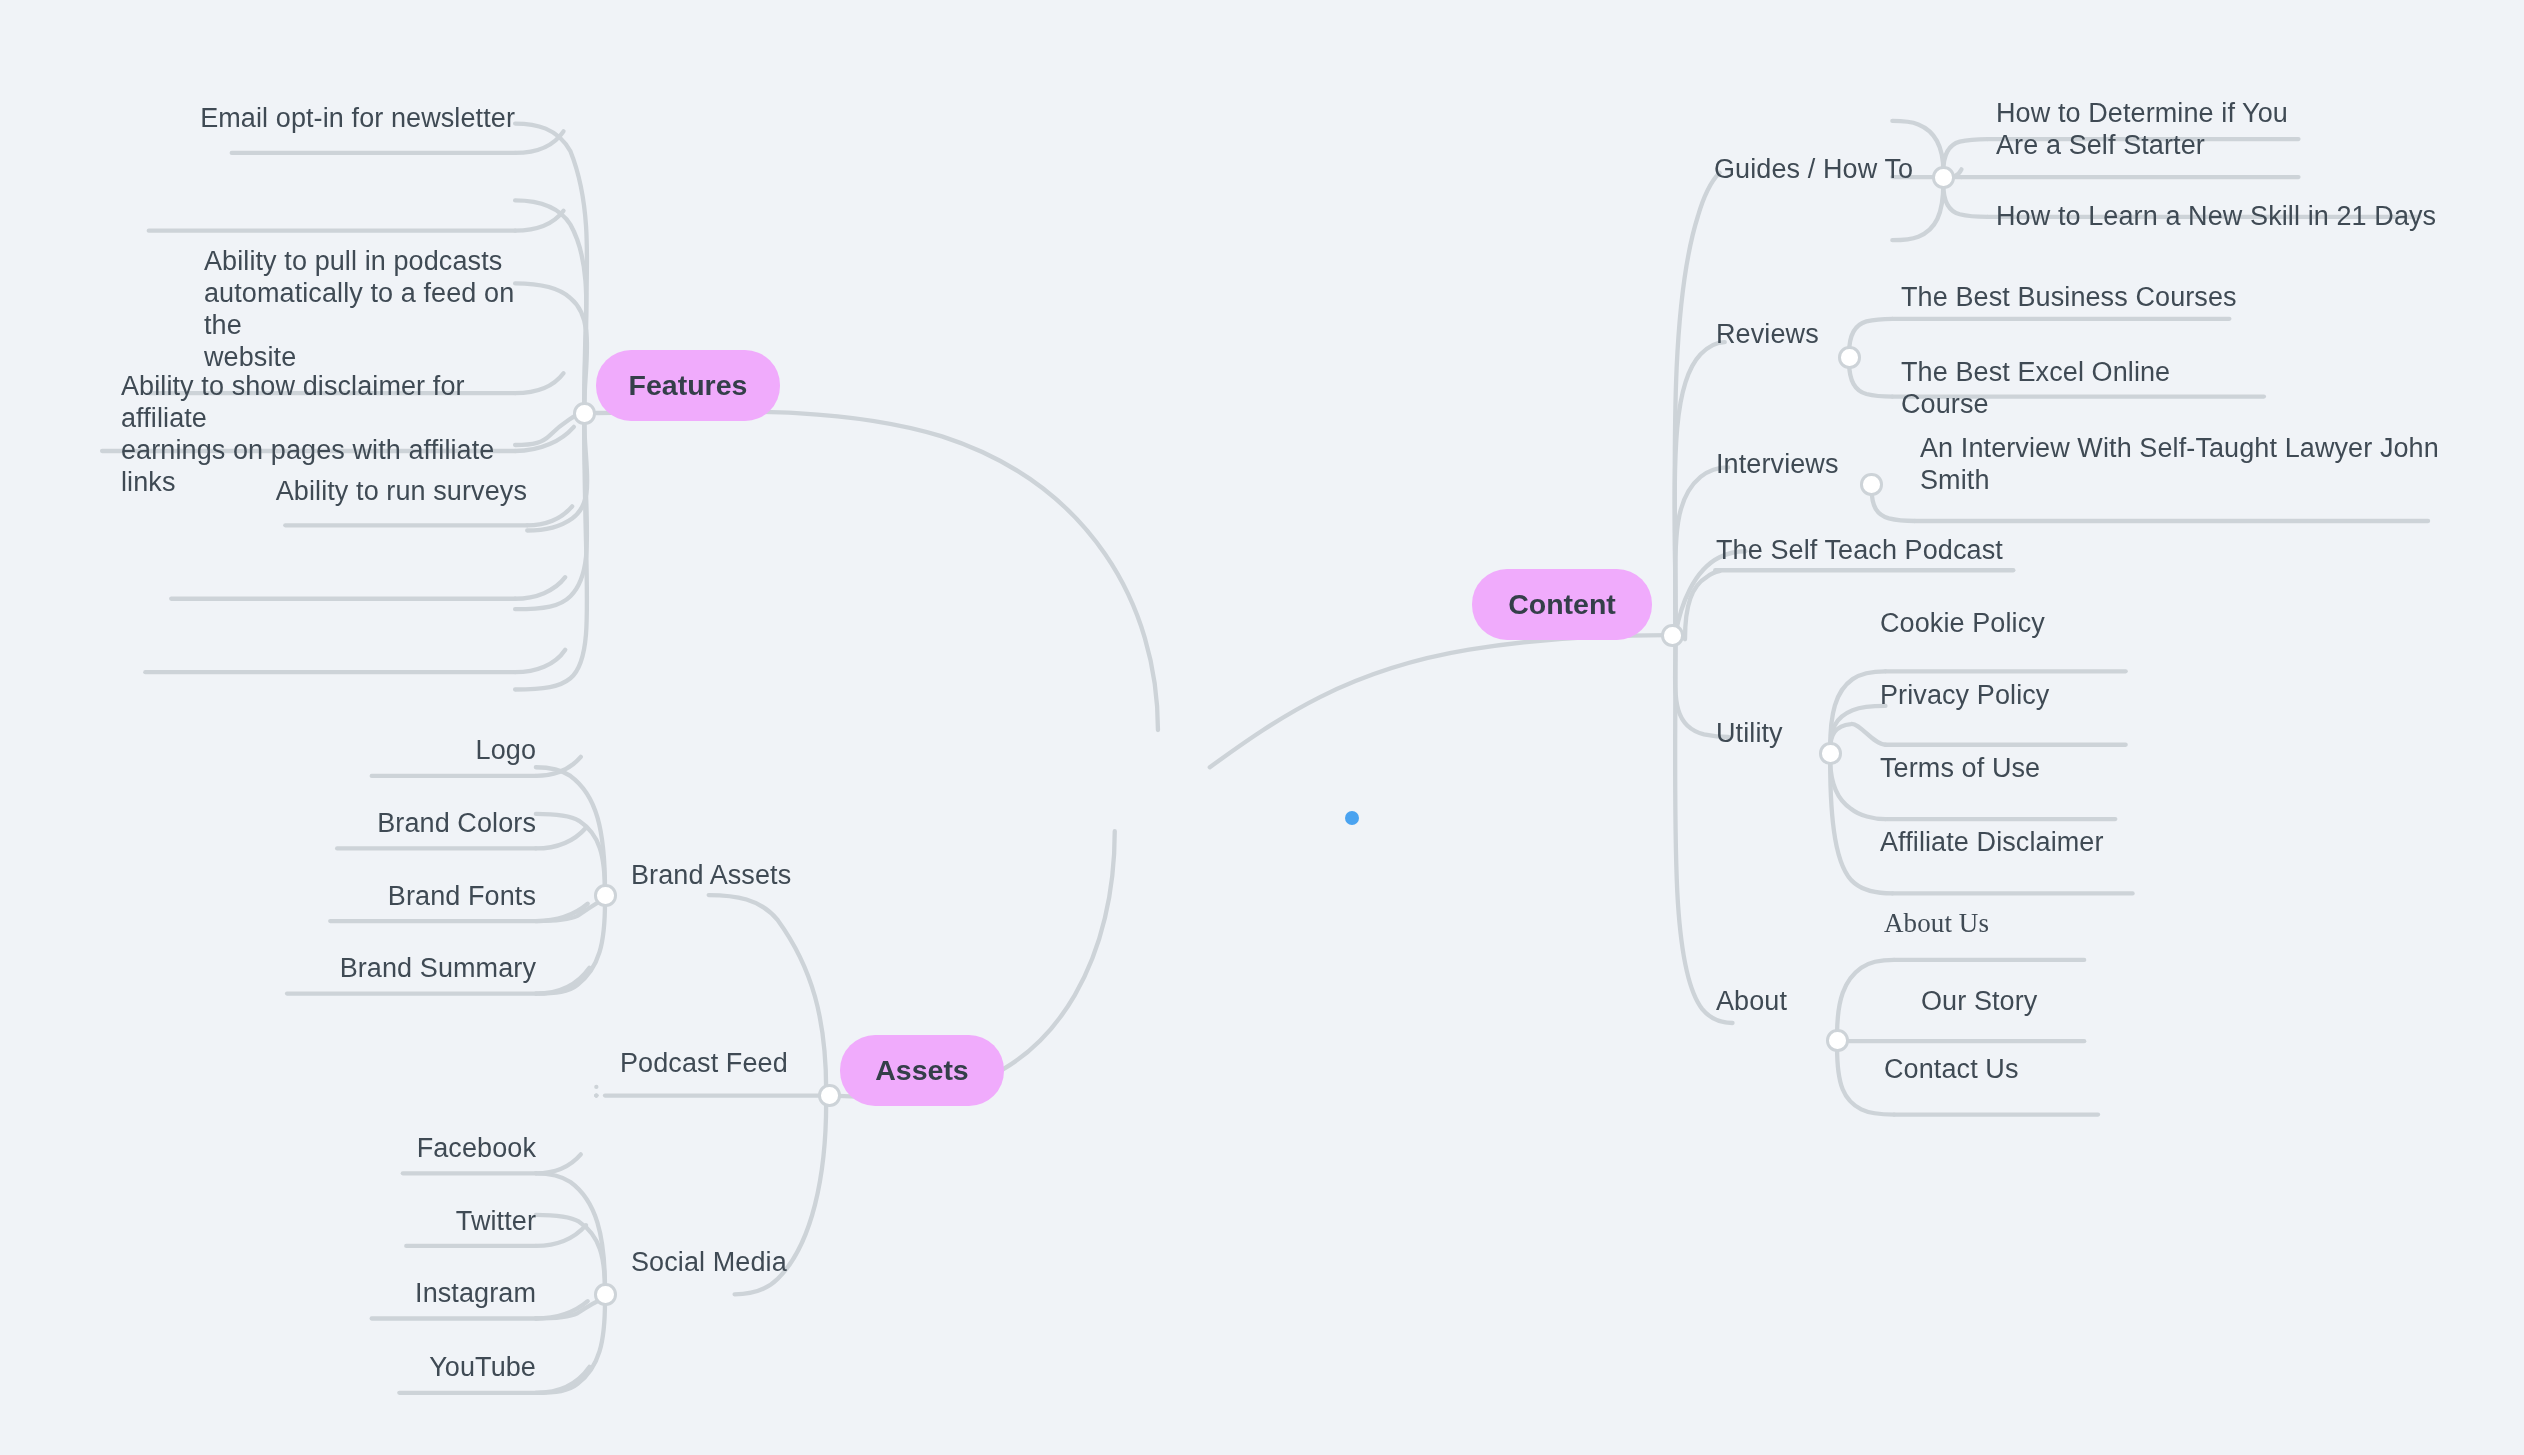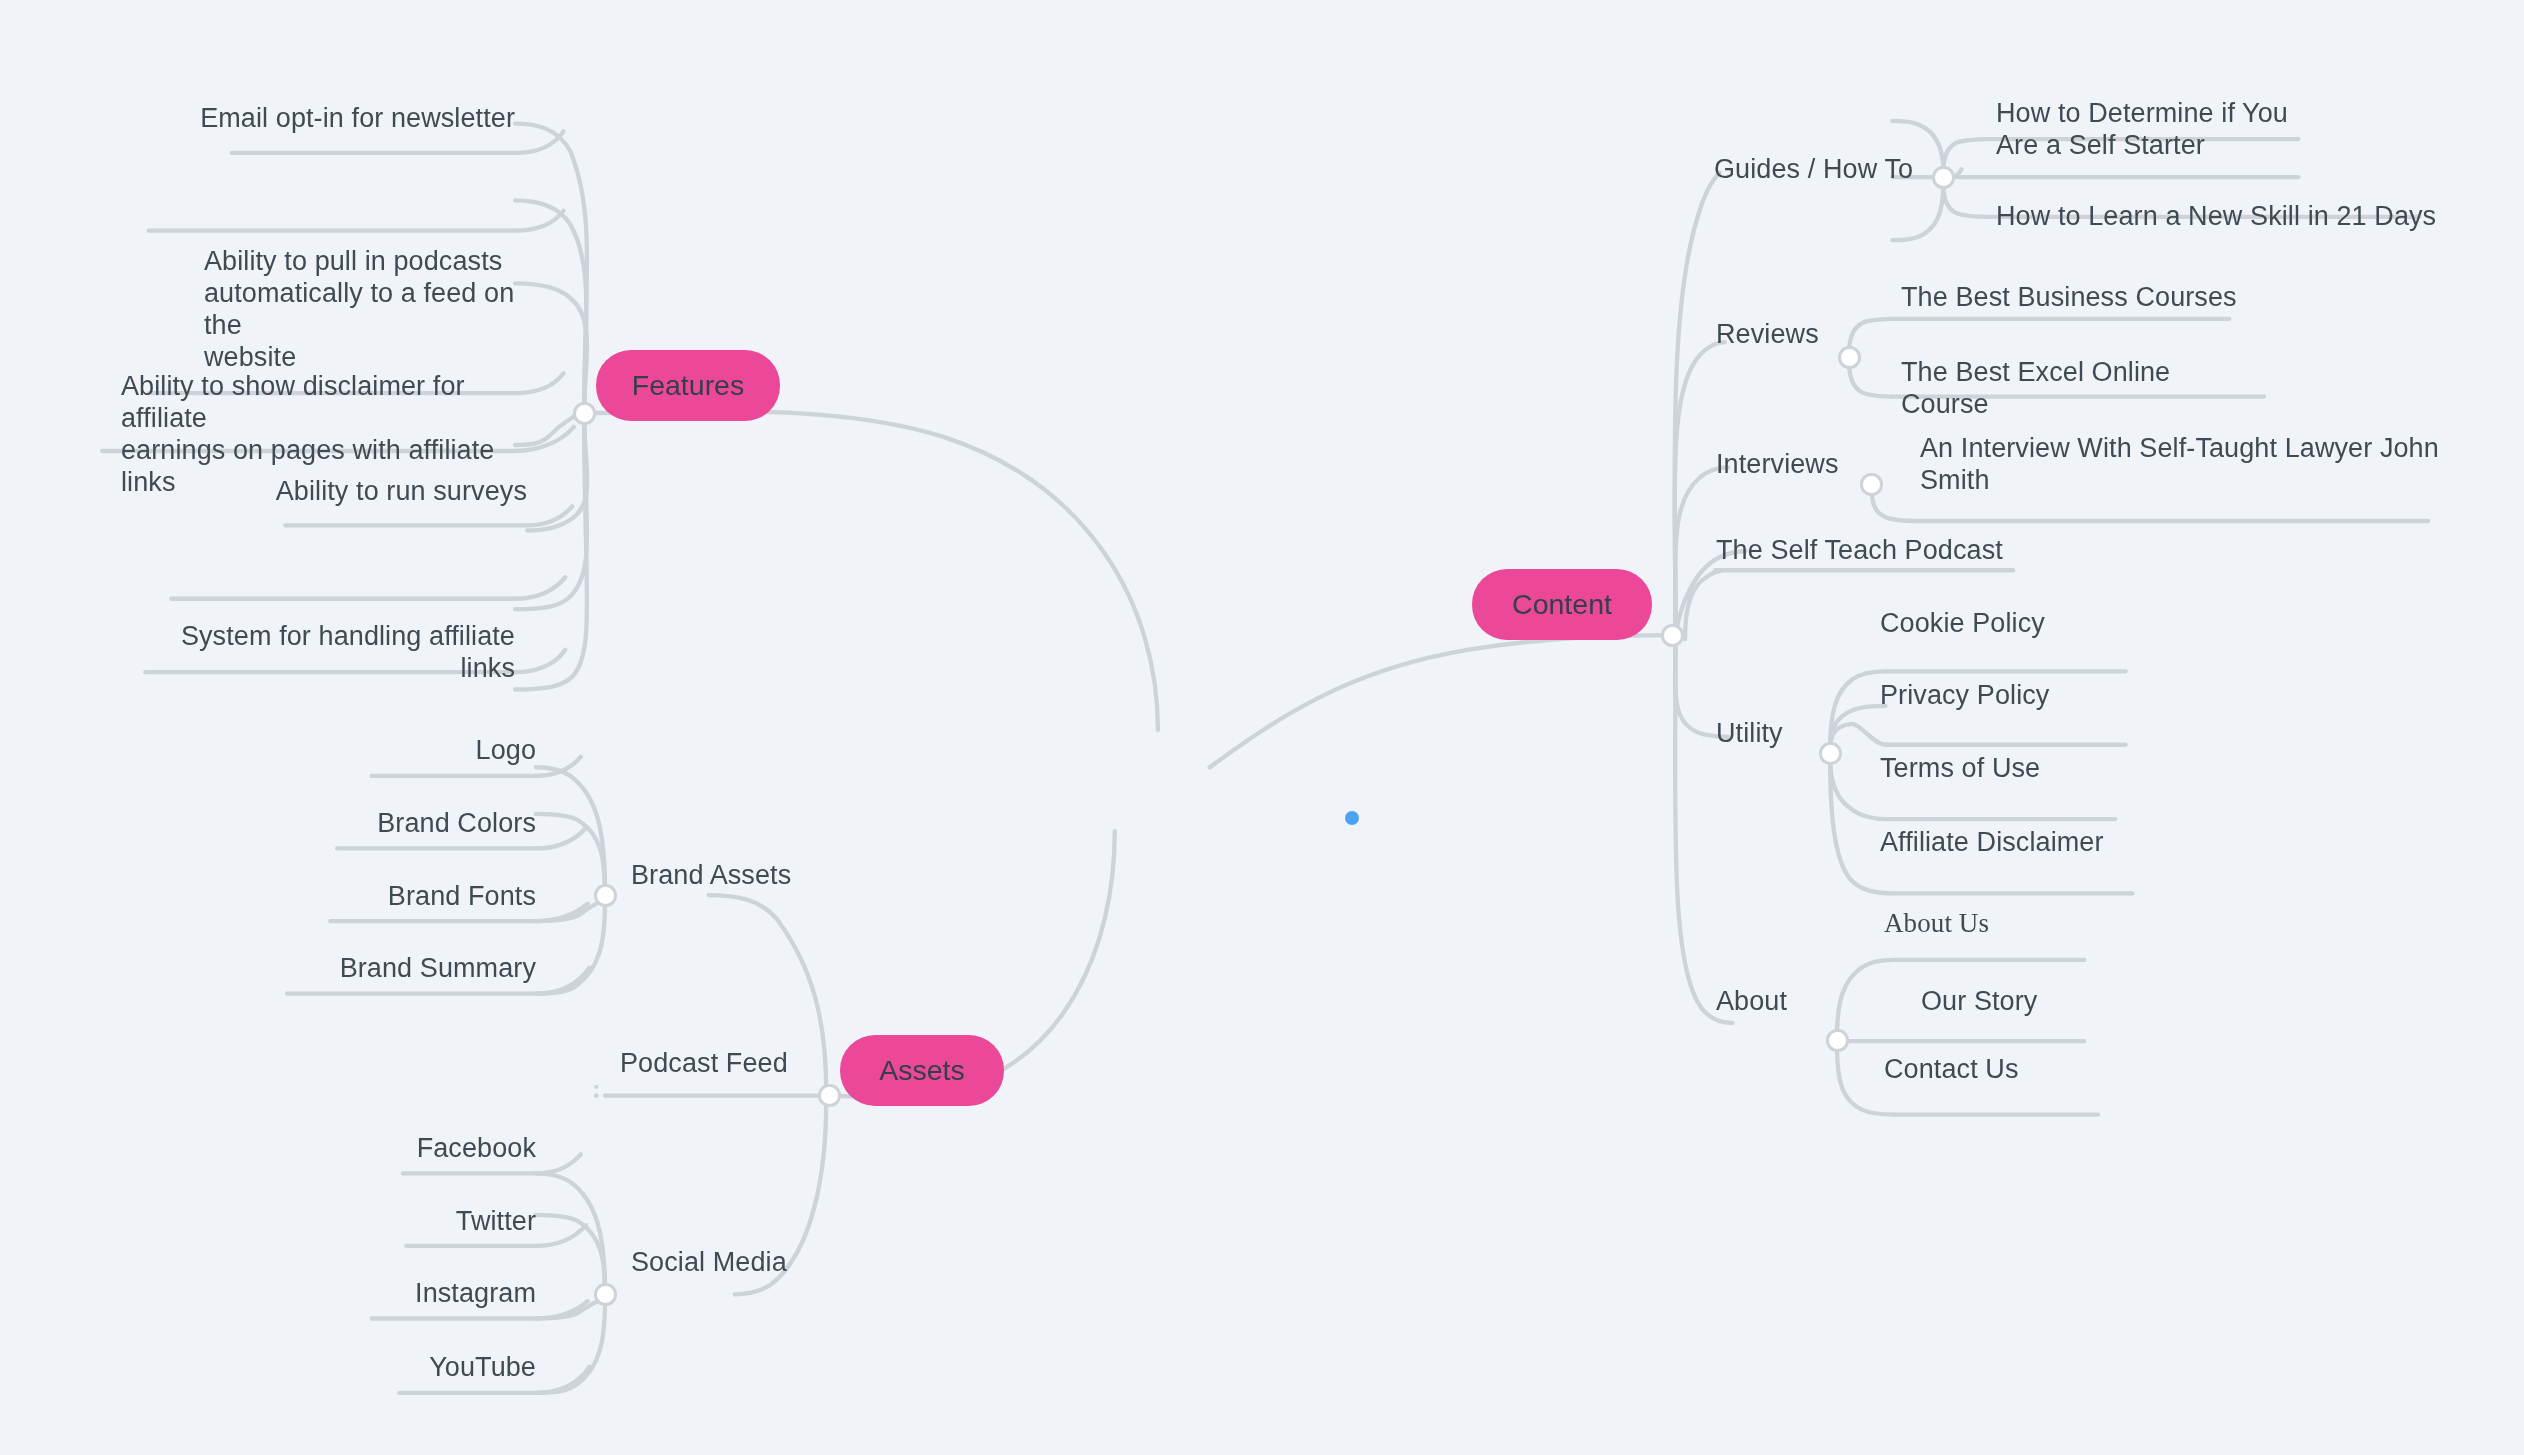--- a/index.html
+++ b/index.html
@@ -19,25 +19,25 @@
     line-height:32px;
     letter-spacing:0.1px;
     white-space:pre-line;
     font-weight:400;
   }
   .lbl.r{text-align:right;}
   .lbl.l{text-align:left;}
 
   .pill{
     position:absolute;
-    background:#ec4899;
+    background:#f0abfc;
     border-radius:35px;
     color:#343f49;
     font-size:28.5px;
-    font-weight:normal;
+    font-weight:bold;
     display:flex;
     align-items:center;
     justify-content:center;
     box-shadow:0 0 0 0 rgba(0,0,0,0);
   }
   .root{
     position:absolute;
     background:#4aa3f0;
     border-radius:38px;
     color:#ffffff;
@@ -186,21 +186,20 @@
   </div>
   <div class="hub" style="left:573px;top:402px;"></div>
 
   <div class="lbl r" style="left:169px;top:102px;width:346px;"><span>Email opt-in for newsletter</span></div>
   <div class="lbl l" style="left:204px;top:245px;width:346px;"><span>Ability to pull in podcasts
 automatically to a feed on the
 website</span></div>
   <div class="lbl l" style="left:121px;top:370px;width:406px;"><span>Ability to show disclaimer for affiliate
 earnings on pages with affiliate links</span></div>
   <div class="lbl r" style="left:181px;top:475px;width:346px;"><span>Ability to run surveys</span></div>
-  <div class="lbl r" style="left:169px;top:620px;width:346px;"><span>System for handling affiliate links</span></div>
 
   <div class="pill" style="left:840px;top:1035px;width:164px;height:71px;">
     <span>Assets</span>
   </div>
   <div class="hub" style="left:818px;top:1084px;"></div>
 
   <div class="lbl l" style="left:631px;top:859px;width:277px;"><span>Brand Assets</span></div>
   <div class="hub" style="left:594px;top:884px;"></div>
   <div class="lbl r" style="left:259px;top:734px;width:277px;"><span>Logo</span></div>
   <div class="lbl r" style="left:259px;top:807px;width:277px;"><span>Brand Colors</span></div>

